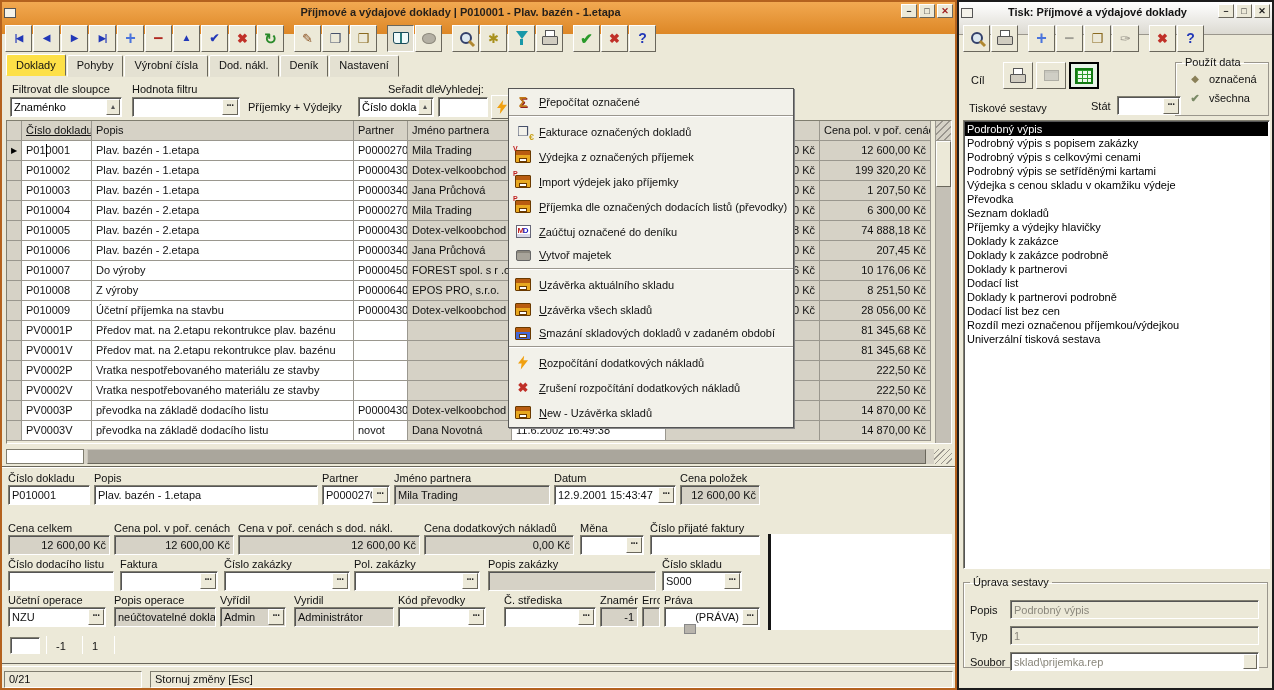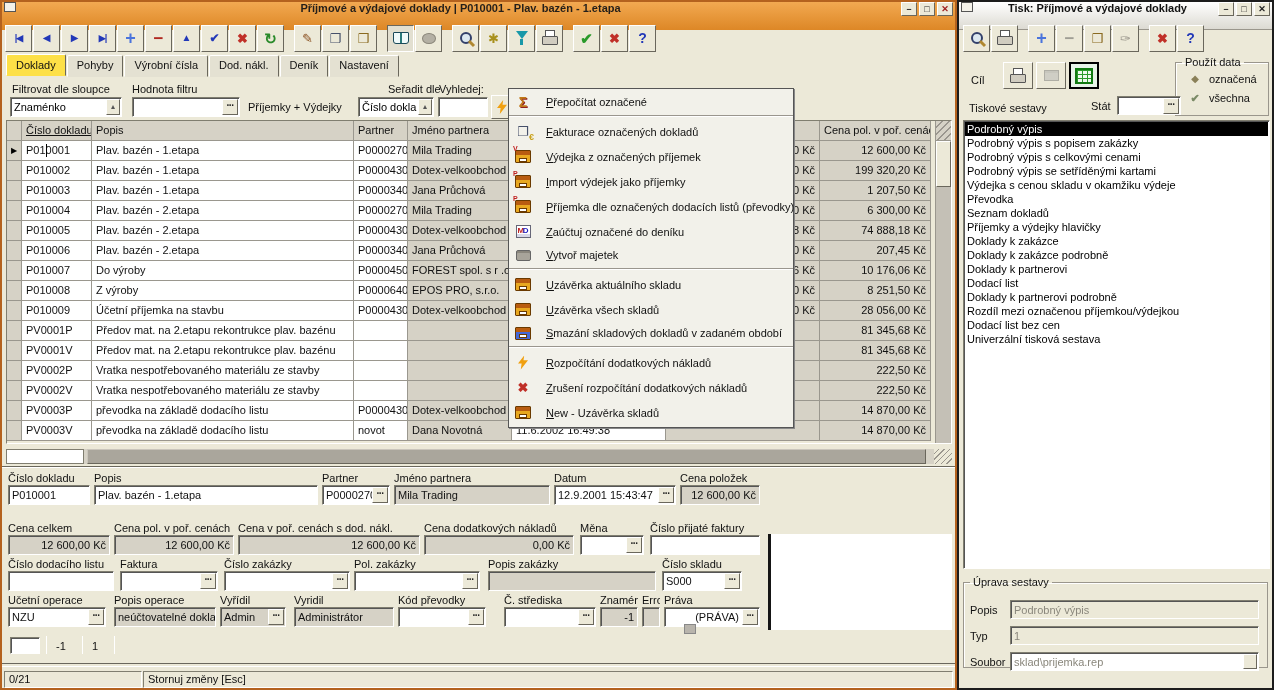--- a/index.html
+++ b/index.html
@@ -3,21 +3,21 @@
 <meta charset="utf-8">
 <style>
   * { margin:0; padding:0; box-sizing:border-box; }
   body { font-family:"Liberation Sans", sans-serif; font-size:11px; background:#555; }
   .screen { position:relative; width:1274px; height:690px; background:#3a3a3a; overflow:hidden; }
 
   
   .win-main { position:absolute; left:0; top:0; width:957px; height:690px; background:#ece9d8; border:2px solid #b4621e; }
   .win-print { position:absolute; left:957px; top:0; width:317px; height:690px; background:#ece9d8; border:2px solid #1c1c1c; }
 
-  .titlebar { position:absolute; left:0; top:0; right:0; height:28px; display:flex; align-items:flex-start; padding:0 2px; }
+  .titlebar { position:absolute; left:0; top:0; right:0; height:28px; display:flex; align-items:flex-end; padding:16px 2px; }
   .tb-main { background:linear-gradient(180deg,#f2a951,#dd8726); }
   .tb-print { background:linear-gradient(180deg,#ffffff,#dcdad2); border-bottom:1px solid #9a968c; }
   .ticon { width:12px; height:10px; background:#f4f2ea; border:1px solid #555; margin-right:4px; }
   .ttext { flex:1; text-align:center; font-weight:bold; color:#241f1a; white-space:nowrap; overflow:hidden; }
   .tb-print .ttext { color:#111; }
   .tbtns { display:flex; gap:2px; }
   .wbtn { width:16px; height:14px; background:#ece9d8; border:1px solid; border-color:#fff #6a675c #6a675c #fff; font-size:9px; line-height:12px; text-align:center; font-weight:bold; color:#222; }
   .wbtn.close { color:#a02020; }
 
   
@@ -97,21 +97,21 @@
   .vs-corner { height:20px; background:#d6d2c6; border-bottom:1px solid #9a978e; background-image:repeating-linear-gradient(135deg,transparent 0 4px,#9a968e 4px 5px); }
   .vs-thumb { height:46px; background:#ece9d8; border:1px solid; border-color:#fff #6a675c #6a675c #fff; }
 
   .hscroll { position:absolute; left:4px; top:447px; width:946px; height:15px; background:#d6d2c6; }
   .hs-left { position:absolute; left:0; top:0; width:78px; height:15px; background:#fff; border:1px solid #807e70; }
   .hs-thumb { position:absolute; left:81px; right:26px; top:0; height:15px; background:#aaa69c; border:1px solid; border-color:#cac6bc #6a675c #6a675c #cac6bc; }
   .hs-corner { position:absolute; right:0; top:0; width:18px; height:15px; background-image:repeating-linear-gradient(135deg,#ece9d8 0 3px,#9a968e 3px 4px); }
 
   
   .ctxmenu { position:absolute; left:508px; top:88px; width:286px; background:#f2f1ea; border:1px solid #555; box-shadow:1px 1px 0 #888; z-index:50; padding:2px 0; }
-  .mitem { height:25px; display:flex; align-items:center; gap:14px; padding:0 12px 0 5px; white-space:nowrap; color:#111; }
+  .mitem { height:25px; display:flex; align-items:center; gap:7px; padding:0 12px 0 5px; white-space:nowrap; color:#111; }
   .mitem.sep-after { border-bottom:1px solid #9a968e; margin-bottom:3px; padding-bottom:2px; box-shadow:0 1px 0 #fff; }
   .mlabel::first-letter { text-decoration:underline; }
   .miwrap { position:relative; width:18px; height:16px; display:inline-flex; align-items:center; justify-content:center; }
   .badge { position:absolute; left:-1px; top:-4px; font-size:7px; font-weight:bold; color:#c02020; }
   .mi-sigma::before { content:"Σ"; font-weight:bold; font-size:14px; color:#c07818; text-shadow:1px 1px 0 #902020; }
   .mi-copyeuro::before { content:"❐"; font-size:13px; color:#46506a; }
   .mi-copyeuro::after { content:"€"; position:absolute; right:-2px; bottom:-2px; font-size:9px; font-weight:bold; color:#c8a018; }
   .mi-drawer::before, .mi-drawer-blue::before { content:""; width:14px; height:11px; background:linear-gradient(#b85c10 0 4px,#e8a820 4px); border:1px solid #6a3a00; border-radius:1px; }
   .mi-drawer-blue::before { background:linear-gradient(#b85c10 0 4px,#4468d8 4px); }
   .mi-drawer::after, .mi-drawer-blue::after { content:""; position:absolute; bottom:3px; width:6px; height:2px; background:#fff; border:1px solid #6a3a00; }
@@ -133,21 +133,21 @@
   .fbox.right .fval { text-align:right; }
   .memo { position:absolute; left:766px; top:66px; width:184px; height:96px; background:#fff; border-left:3px solid #151515; }
   .sizer { position:absolute; left:682px; top:156px; width:12px; height:10px; background:#b8b4ac; border:1px solid #888; }
 
   .extrarow { position:absolute; left:0; top:630px; right:0; height:28px; }
   .xbox { position:absolute; top:5px; width:30px; height:17px; background:#fff; border:1px solid; border-color:#807e70 #fff #fff #807e70; box-shadow:inset 1px 1px 0 #555; }
   .xsep { position:absolute; top:4px; width:1px; height:18px; background:#6a675c; border-right:1px solid #fff; }
   .xval { position:absolute; top:8px; color:#111; }
 
   .statsep { position:absolute; left:0; top:661px; right:0; height:4px; border-top:1px solid #6a675c; border-bottom:1px solid #fff; }
-  .statusbar { position:absolute; left:2px; top:669px; right:2px; height:17px; display:flex; gap:1px; }
+  .statusbar { position:absolute; left:2px; top:669px; right:2px; height:17px; display:flex; gap:8px; }
   .sbox { border:1px solid; border-color:#807e70 #fff #fff #807e70; padding:1px 4px; line-height:13px; color:#111; background:#ece9d8; white-space:nowrap; }
   .sbox1 { width:138px; }
   .sbox2 { flex:1; }
 
   
   .ptoolbar { position:absolute; left:4px; top:21px; right:4px; height:30px; display:flex; align-items:center; }
   .plabel { position:absolute; color:#111; white-space:nowrap; }
   .cilbtns { position:absolute; left:44px; top:60px; display:flex; gap:3px; }
   .cbtn { width:30px; height:27px; display:flex; align-items:center; justify-content:center; background:#ece9d8; border:1px solid; border-color:#fff #6a675c #6a675c #fff; }
   .cbtn.selected { border:2px solid #000; background:#e8f4e8; }
@@ -915,23 +915,23 @@
   <div class="repitem"><span>Doklady k zakázce</span></div>
 
   <div class="repitem"><span>Doklady k zakázce podrobně</span></div>
 
   <div class="repitem"><span>Doklady k partnerovi</span></div>
 
   <div class="repitem"><span>Dodací list</span></div>
 
   <div class="repitem"><span>Doklady k partnerovi podrobně</span></div>
 
+  <div class="repitem"><span>Dodací list bez cen</span></div>
+
   <div class="repitem"><span>Rozdíl mezi označenou příjemkou/výdejkou</span></div>
-
-  <div class="repitem"><span>Dodací list bez cen</span></div>
 
   <div class="repitem"><span>Univerzální tisková sestava</span></div>
 </div>
 
     <fieldset class="gbox uprava">
       <legend>Úprava sestavy</legend>
       <div class="uprow" style="top:12px">
         <span class="ulbl">Popis</span>
         <div class="ufield">
             <span class="fval">Podrobný výpis</span>

